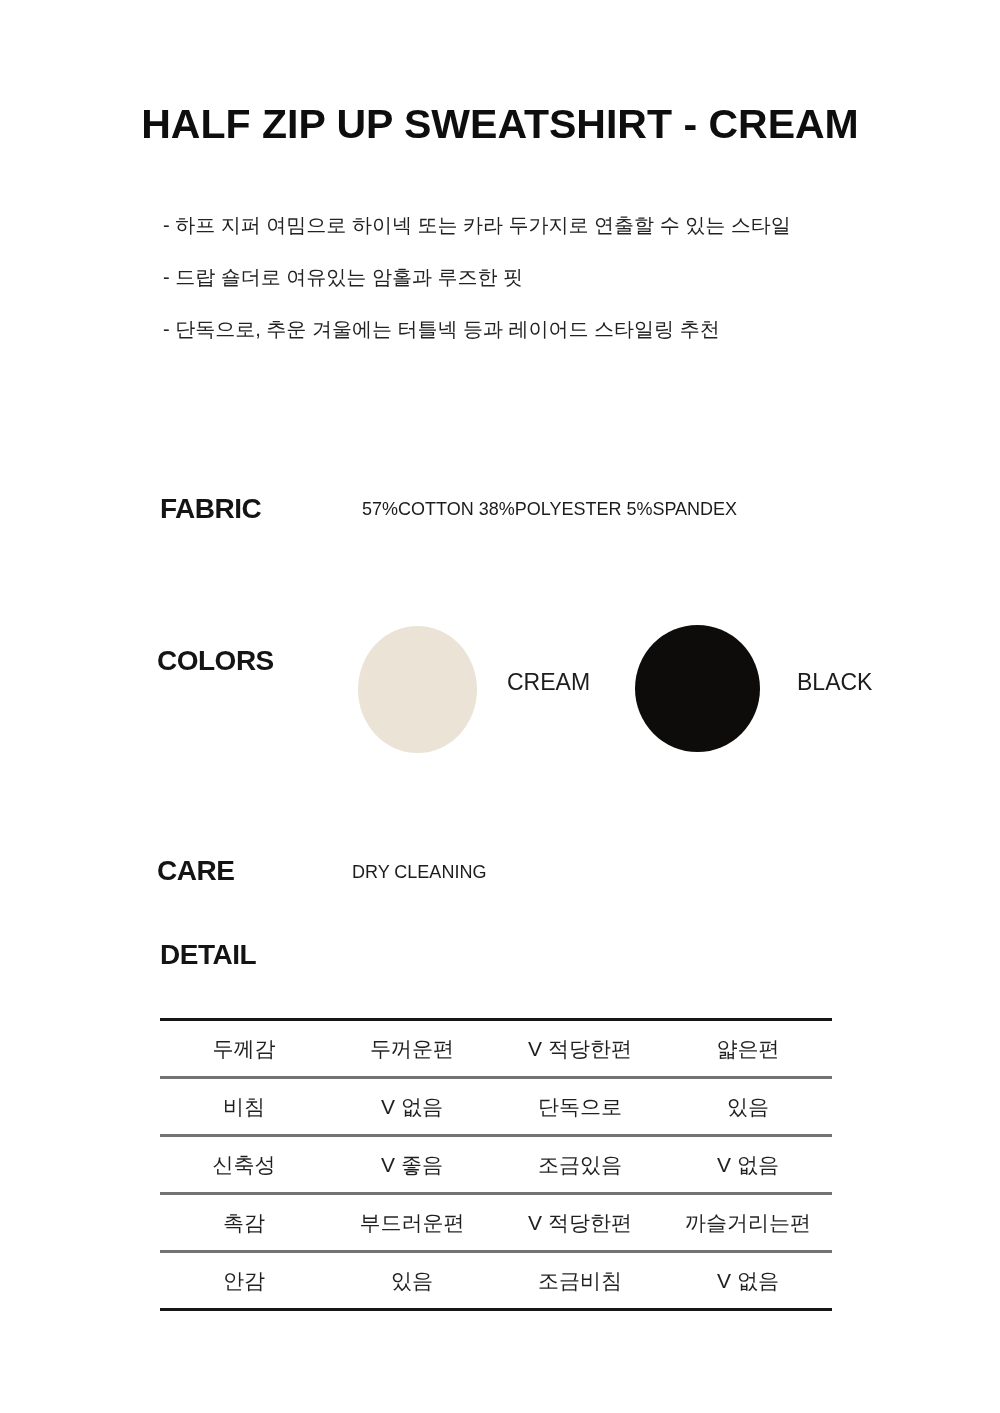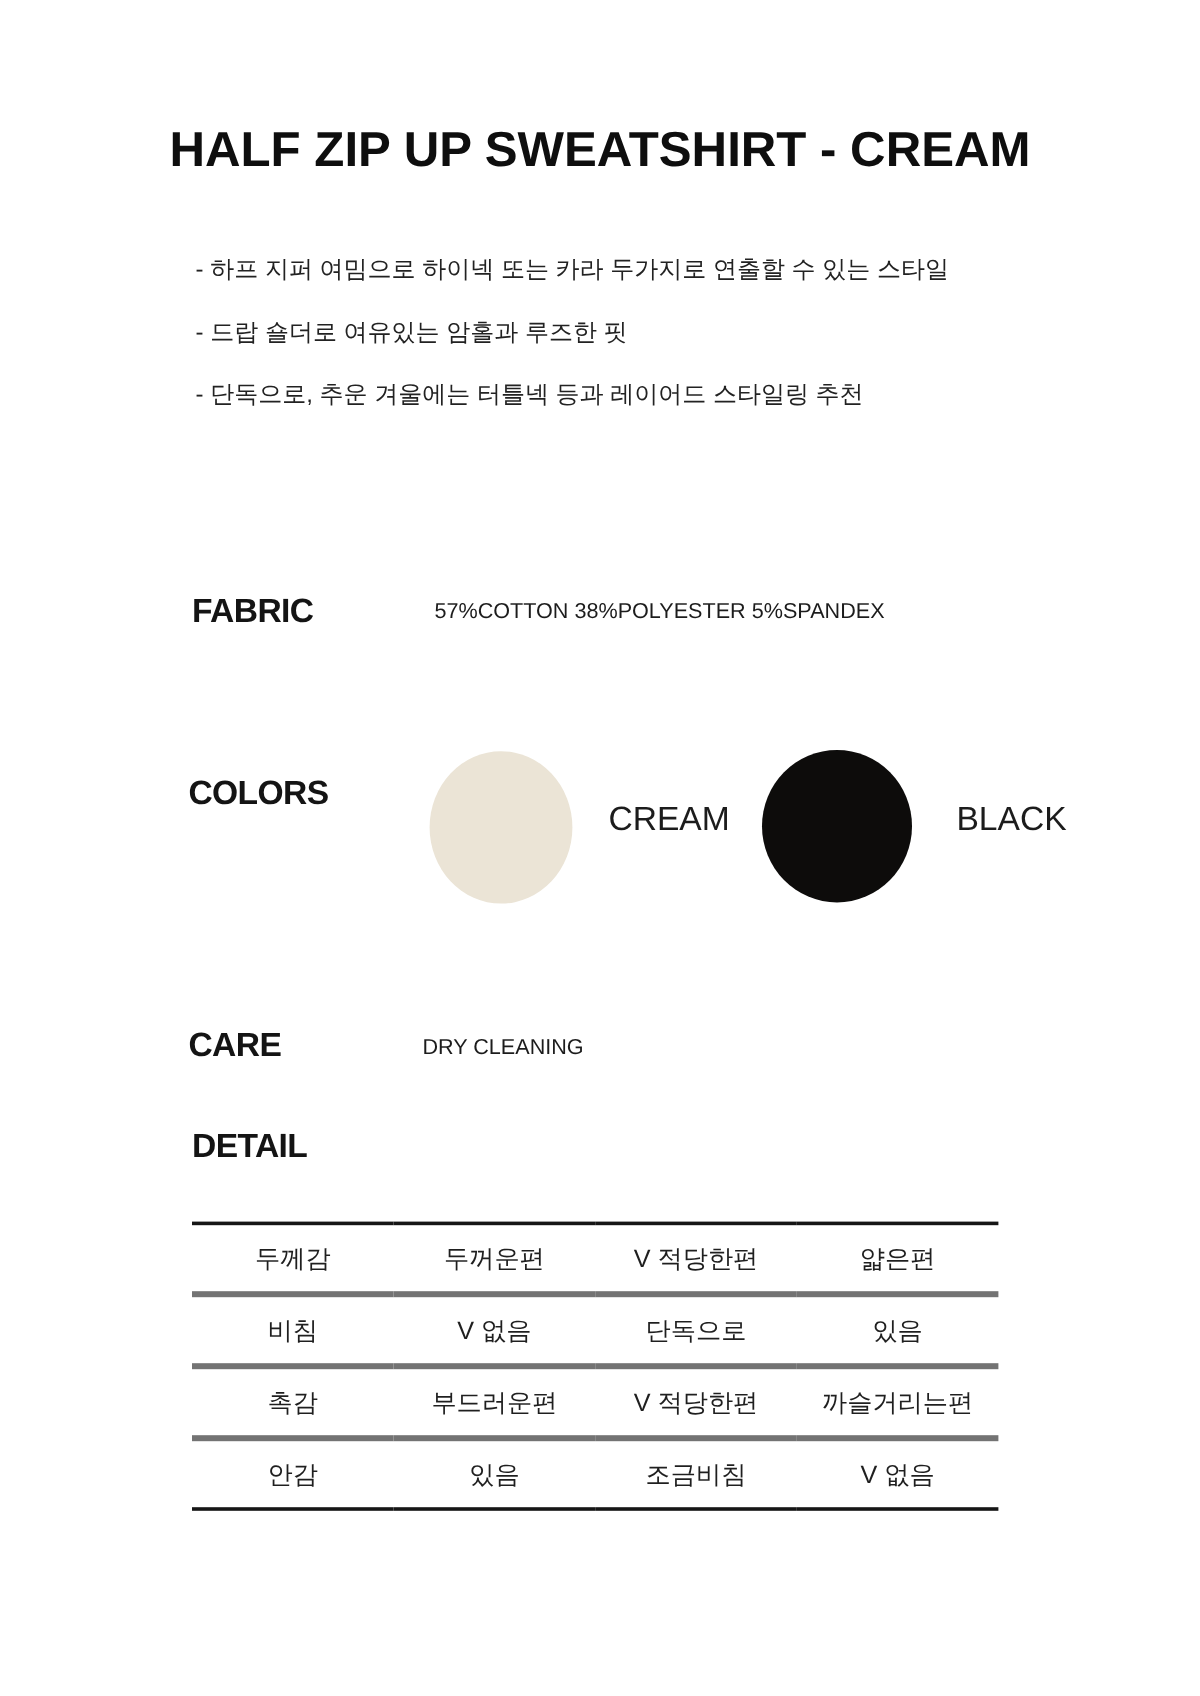--- a/index.html
+++ b/index.html
@@ -68,40 +68,40 @@
   .detail-label   { left: 160px; top: 940px; }
 
   .swatch {
     position: absolute;
     border-radius: 50%;
   }
   .swatch-cream { left: 358px; top: 626px; width: 119px; height: 127px; }
   .swatch-black { left: 635px; top: 625px; width: 125px; height: 127px; }
   .swatch-name {
     position: absolute;
-    font-size: 28px;
+    font-size: 23px;
     color: #1c1c1c;
     line-height: 25px;
     white-space: nowrap;
   }
   .name-cream { left: 507px; top: 670px; }
   .name-black { left: 797px; top: 670px; }
 
   .detail-table {
     position: absolute;
     left: 160px;
     top: 1018px;
     width: 672px;
     border-collapse: collapse;
     table-layout: fixed;
     border-top: 3px solid #161616;
     border-bottom: 3px solid #161616;
   }
   .detail-table tr {
-    border-bottom: 5px solid #737373;
+    border-bottom: 3px solid #737373;
   }
   .detail-table tr:last-child {
     border-bottom: none;
   }
   .detail-table td {
     height: 55px;
     text-align: center;
     vertical-align: middle;
     font-size: 21px;
     color: #1f1f1f;
@@ -142,20 +142,26 @@
       <td>V 적당한편</td>
       <td>얇은편</td>
     </tr>
     <tr>
       <td>비침</td>
       <td>V 없음</td>
       <td>단독으로</td>
       <td>있음</td>
     </tr>
     <tr>
+      <td>신축성</td>
+      <td>V 좋음</td>
+      <td>조금있음</td>
+      <td>V 없음</td>
+    </tr>
+    <tr>
       <td>촉감</td>
       <td>부드러운편</td>
       <td>V 적당한편</td>
       <td>까슬거리는편</td>
     </tr>
     <tr>
       <td>안감</td>
       <td>있음</td>
       <td>조금비침</td>
       <td>V 없음</td>

